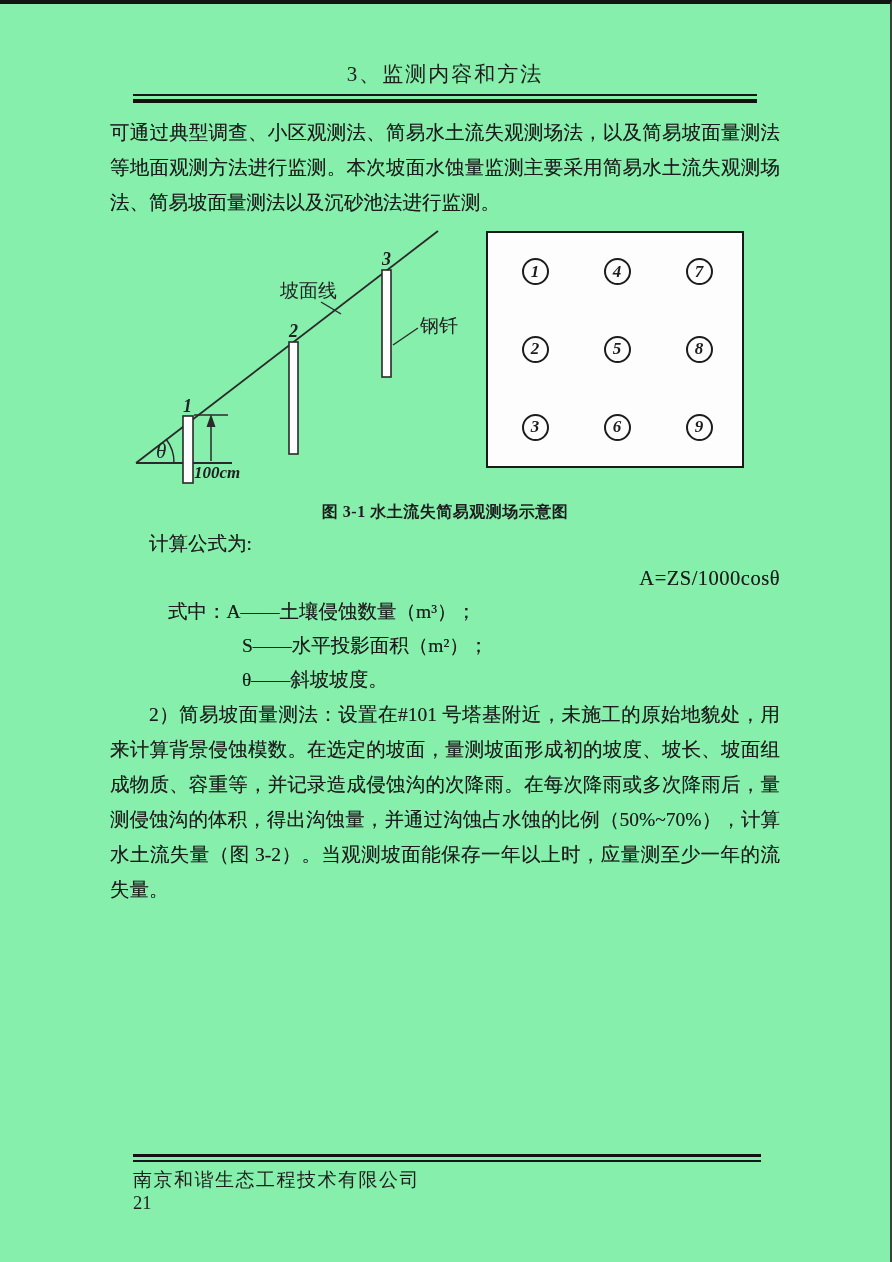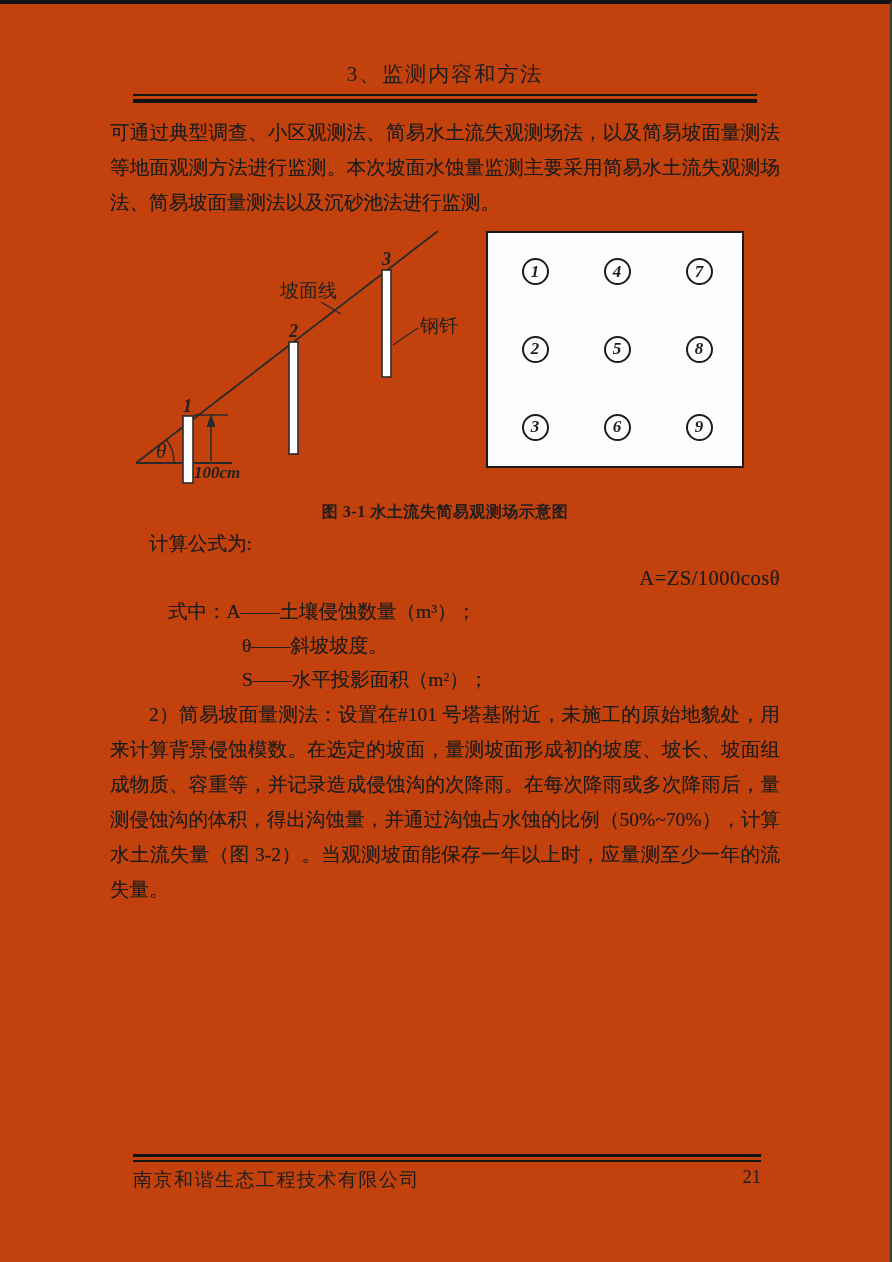--- a/index.html
+++ b/index.html
@@ -1,21 +1,21 @@
 <!DOCTYPE html>
 <html><head>
 <meta charset="utf-8">
 <style>
   * { margin: 0; padding: 0; box-sizing: border-box; }
   html, body { background: #e8e8e8; }
   .page {
     position: relative;
     width: 892px; height: 1262px;
     margin: 0 auto;
-    background: #c2410c;
+    background: #86efac;
     border-top: 4px solid #141414;
     border-right: 2px solid #3f3f3f;
     font-family: "Liberation Serif", "DejaVu Serif", serif;
     color: #1d1d1d;
     overflow: hidden;
   }
   .content { padding: 0 110px; }
 
   .doc-header { margin-top: 56px; text-align: center; }
   .doc-title { font-size: 21px; letter-spacing: 2px; font-weight: 400; display: inline-block; }
@@ -63,21 +63,21 @@
   .formula-eq { text-align: right; font-size: 20.5px; letter-spacing: 0.5px; }
   .where-first { padding-left: 58px; }
   .where-cont  { padding-left: 132px; }
 
   .p3 { }
 
   .doc-footer { position: absolute; left: 133px; right: 129px; top: 1150px; }
   .doc-footer .thick { height: 3px; background: #111; }
   .doc-footer .gap   { height: 3px; }
   .doc-footer .thin  { height: 2px; background: #161616; }
-  .footer-row { display: flex; justify-content: space-between; margin-top: 5px; }
+  .footer-row { display: flex; justify-content: space-between; margin-top: 5px; flex-direction: column; }
   .footer-company { font-size: 19px; letter-spacing: 1.5px; }
   .footer-pagenum { font-size: 18.5px; }
 
   svg text { fill: #222; font-family: "Liberation Serif", "DejaVu Serif", serif; }
 </style>
 </head>
 <body>
 
 <div class="page">
   <div class="content">
@@ -136,22 +136,22 @@
         <span class="pin-circle">9</span>
       </div>
     </div>
 
     <div class="figure-caption">图 3-1 水土流失简易观测场示意图</div>
 
     <div class="formula-block">
       <div class="indent">计算公式为:</div>
       <div class="formula-eq">A=ZS/1000cosθ</div>
       <div class="where-first">式中：A——土壤侵蚀数量（m³）；</div>
+      <div class="where-cont">S——水平投影面积（m²）；</div>
       <div class="where-cont">θ——斜坡坡度。</div>
-      <div class="where-cont">S——水平投影面积（m²）；</div>
     </div>
 
     <div class="body-text indent p3">2）简易坡面量测法：设置在#101 号塔基附近，未施工的原始地貌处，用来计算背景侵蚀模数。在选定的坡面，量测坡面形成初的坡度、坡长、坡面组成物质、容重等，并记录造成侵蚀沟的次降雨。在每次降雨或多次降雨后，量测侵蚀沟的体积，得出沟蚀量，并通过沟蚀占水蚀的比例（50%~70%），计算水土流失量（图 3-2）。当观测坡面能保存一年以上时，应量测至少一年的流失量。</div>
   </div>
 
   <div class="doc-footer">
     <div class="thick"></div>
     <div class="gap"></div>
     <div class="thin"></div>
     <div class="footer-row">

